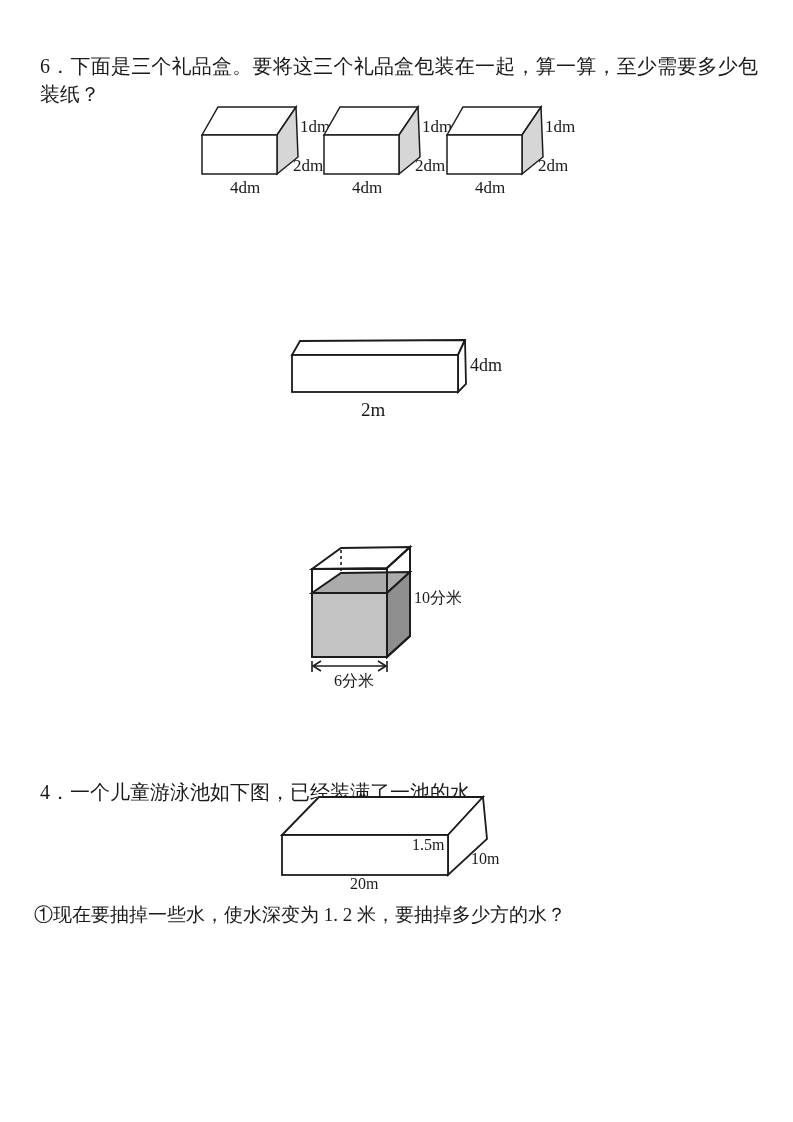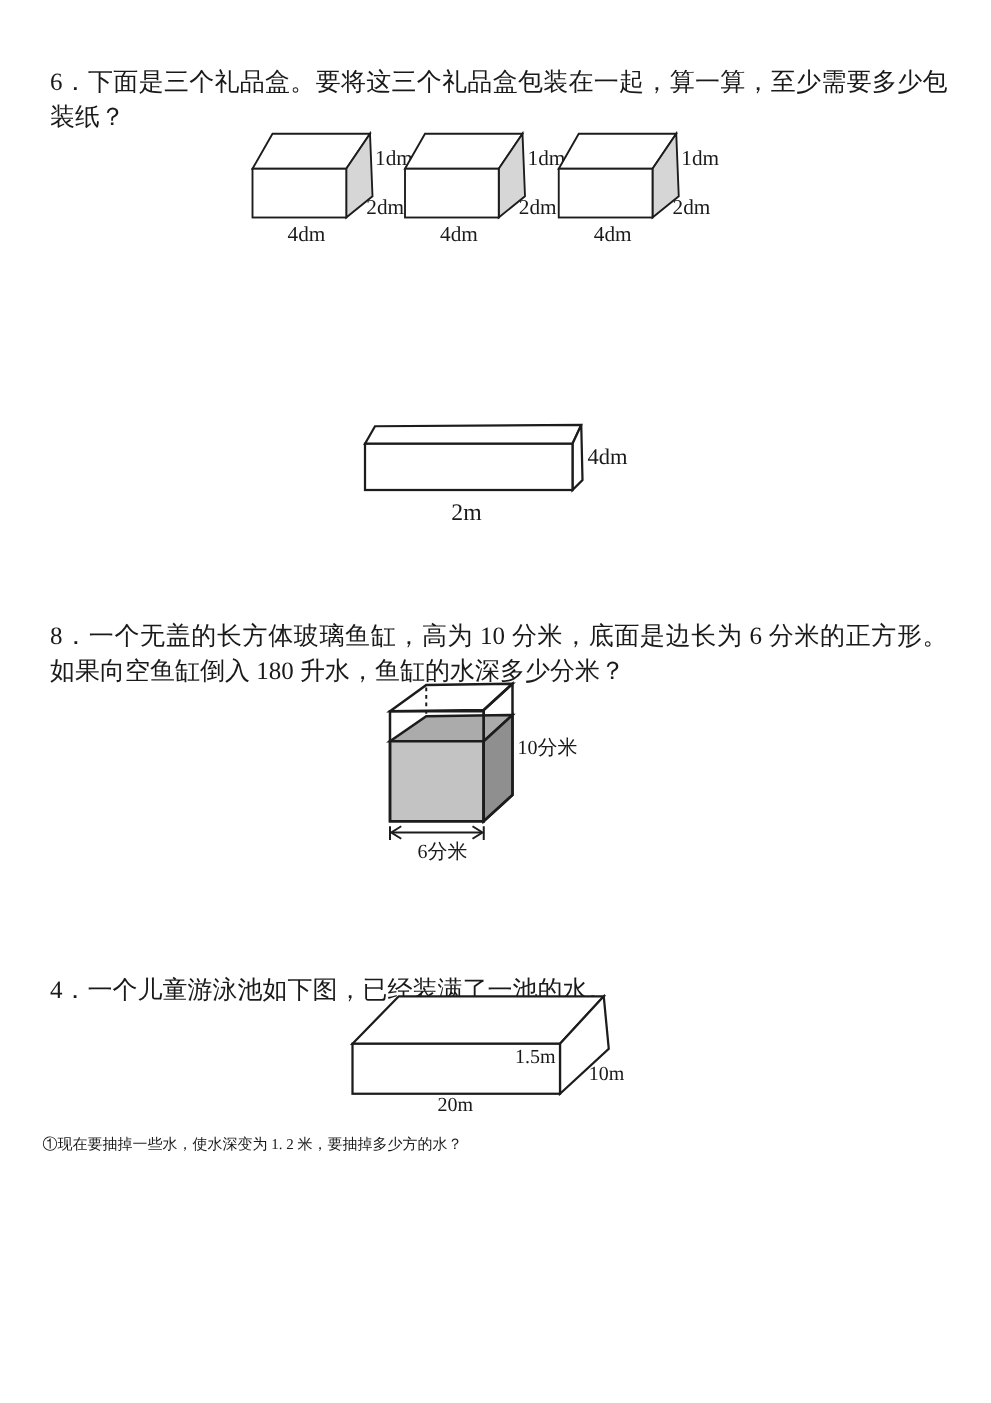--- a/index.html
+++ b/index.html
@@ -7,21 +7,21 @@
     position:relative; width:793px; height:938px; background:#ffffff;
     font-family:"Liberation Serif","DejaVu Serif",serif; color:#1a1a1a;
     overflow:hidden;
   }
   .prob {
     position:absolute; left:40px; width:718px;
     font-size:20px; line-height:28px; text-align:justify;
     margin:0;
   }
   .subq { position:absolute; left:34px; width:724px; }
-  .subq p { margin:0; font-size:12px; line-height:28px; }
+  .subq p { margin:0; font-size:19px; line-height:28px; }
   .diagram { position:absolute; }
   svg text {
     font-family:"Liberation Serif","DejaVu Serif",serif;
     fill:#1a1a1a;
   }
   svg { overflow:visible; }
   .footer {
     position:absolute; top:1089px; left:0; width:100%;
     text-align:left; font-size:13px; letter-spacing:2px;
     color:#7f1d1d; font-family:"Liberation Sans",sans-serif;
@@ -66,21 +66,20 @@
 
 
   <svg class="diagram" style="left:290px; top:338px" width="230" height="84" viewBox="0 0 230 84">
     <polygon points="2,17 10,3 175,2 168,17" fill="#ffffff" stroke="#1c1c1c" stroke-width="1.8"></polygon>
     <polygon points="168,17 175,2 176,46 168,54" fill="#ffffff" stroke="#1c1c1c" stroke-width="1.8"></polygon>
     <rect x="2" y="17" width="166" height="37" fill="#ffffff" stroke="#1c1c1c" stroke-width="1.8"></rect>
     <text x="180" y="33" font-size="18">4dm</text>
     <text x="71" y="78" font-size="19">2m</text>
   </svg>
 
-  <p class="prob" style="top:495px">8．一个无盖的长方体玻璃鱼缸，高为 10 分米，底面是边长为 6 分米的正方形。如果向空鱼缸倒入 180 升水，鱼缸的水深多少分米？</p>
 
   <svg class="diagram" style="left:310px; top:545px" width="165" height="148" viewBox="0 0 165 148">
 
     <polygon points="2,48 77,48 100,27 31,28" fill="#ababab" stroke="#1c1c1c" stroke-width="2"></polygon>
     <rect x="2" y="48" width="75" height="64" fill="#c3c3c3" stroke="#1c1c1c" stroke-width="2"></rect>
     <polygon points="77,48 100,27 100,91 77,112" fill="#8f8f8f" stroke="#1c1c1c" stroke-width="2"></polygon>
 
     <polygon points="2,24 31,3 100,2 77,23" fill="none" stroke="#1c1c1c" stroke-width="2"></polygon>
     <rect x="2" y="24" width="75" height="88" fill="none" stroke="#1c1c1c" stroke-width="2"></rect>
     <polygon points="77,23 100,2 100,91 77,112" fill="none" stroke="#1c1c1c" stroke-width="2"></polygon>

